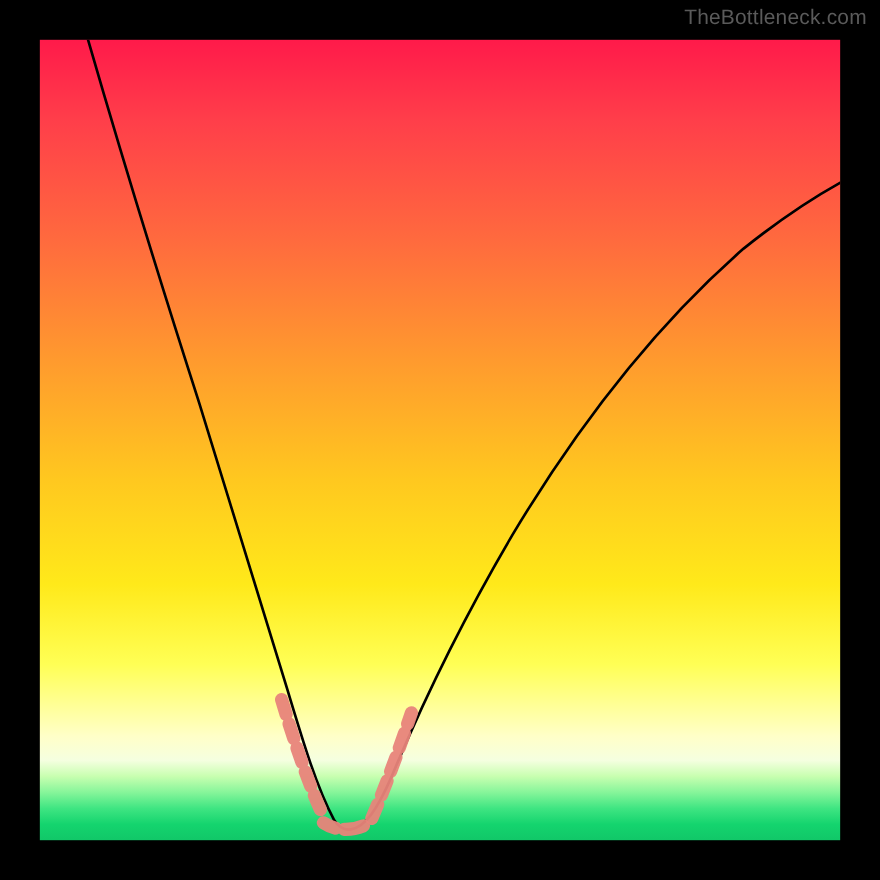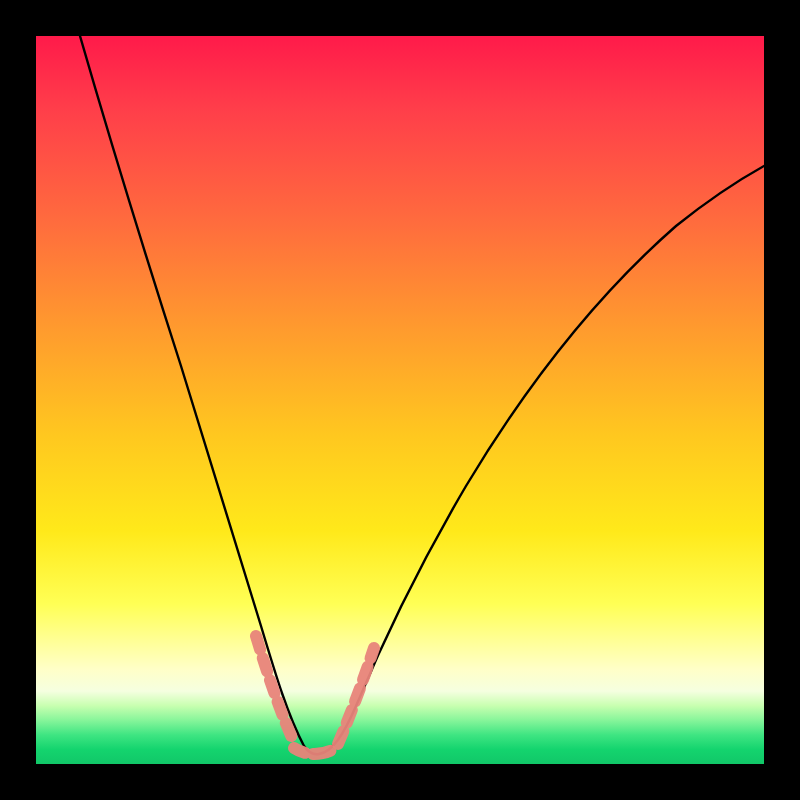--- a/index.html
+++ b/index.html
@@ -101,13 +101,14 @@
 
       <path class="beads dash1" d="M 220 600
            C 232 640, 245 678, 258 706"></path>
       <path class="beads dash2" d="M 258 712
            C 270 720, 286 720, 300 712"></path>
       <path class="beads dash1" d="M 302 708
            C 314 680, 326 648, 338 612"></path>
     </svg>
   </div>
 
+  <div class="watermark">TheBottleneck.com</div>
 </div>
 
 </body></html>

